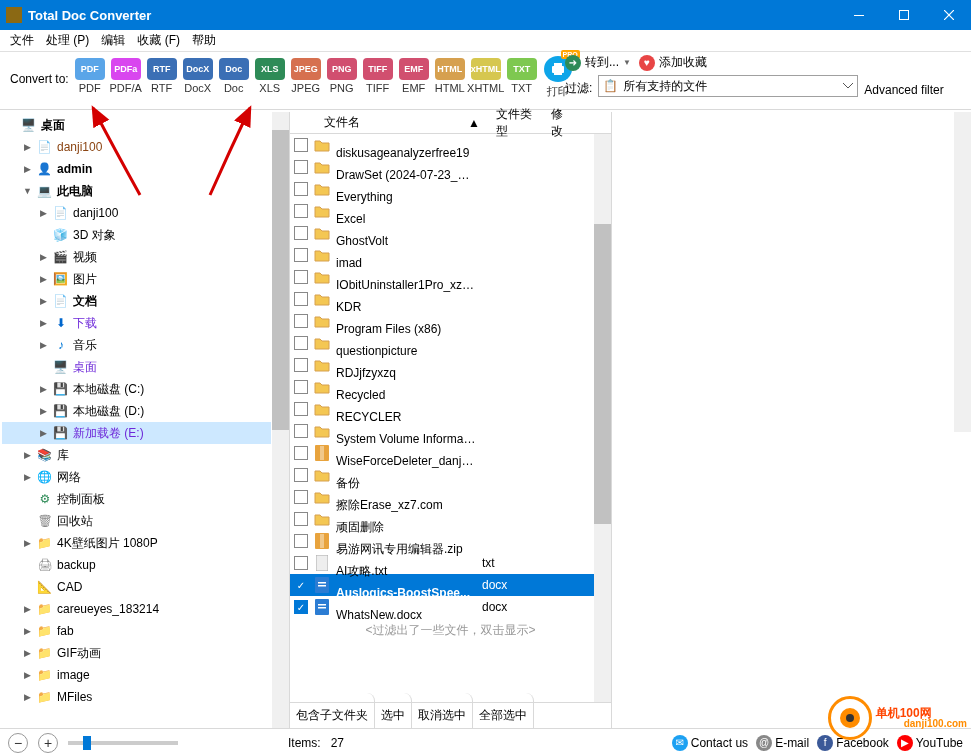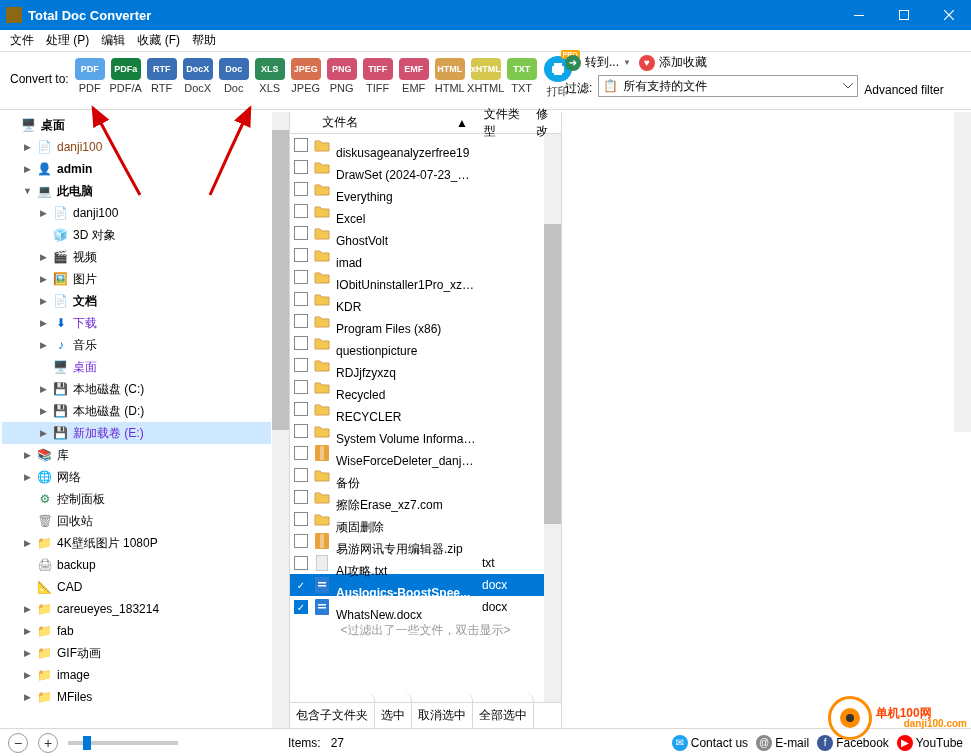--- a/index.html
+++ b/index.html
@@ -44,21 +44,21 @@
 .tree-row { height: 22px; display: flex; align-items: center; gap: 4px; padding-left: 4px; cursor: pointer; white-space:nowrap;}
 .tree-row.sel { background: #cde8ff; }
 .tree-row .expand { width: 11px; height: 11px; display: inline-flex; align-items:center; justify-content:center; font-size:9px; color:#666;}
 .tree-row .ticon { width: 16px; height: 16px; display: inline-flex; align-items:center; justify-content:center; font-size:12px;}
 .tree-row .tlabel { font-size: 12px; }
 .pad1 { padding-left: 4px; } .pad2 { padding-left: 20px; } .pad3 { padding-left: 36px; }
 .blue-link { color: #6d28d9; }
 .bold { font-weight: bold; color:#000; }
 .brown { color: #8b4513; }
 
-.file-pane { width: 272px; border-right: 1px solid #d9d9d9; display: flex; flex-direction: column; }
+.file-pane { width: 322px; border-right: 1px solid #d9d9d9; display: flex; flex-direction: column; }
 .file-header { height: 22px; display: flex; align-items: center; border-bottom: 1px solid #d9d9d9; background:#fff;}
 .file-header .col { padding: 0 8px; font-size: 12px; }
 .file-header .col-name { width: 172px; display:flex; align-items:center;}
 .file-header .col-name .sort-ind { margin-left:auto; }
 .file-header .col-type { width: 55px; }
 .file-header .col-mod { width: 34px; }
 .file-list { flex: 1; overflow: hidden; position:relative;}
 .fl-scroll { position:absolute; right:0; top:0; width:17px; height:100%; background:#f0f0f0;}
 .fl-scroll .fthumb { position:absolute; top:90px; width:17px; height:300px; background:#c1c1c1;}
 .file-row { height: 22px; display: flex; align-items: center; padding-left: 4px; gap: 6px; }
@@ -129,21 +129,21 @@
 </div>
 
 <div class="toolbar">
   <span class="convert-label">Convert to:</span>
   <div class="format-strip" id="format-strip">
       <div class="format-btn">
         <div class="format-icon" style="background:#5aa5e8">PDF</div>
         <span class="format-label">PDF</span>
       </div>
       <div class="format-btn">
-        <div class="format-icon" style="background:#15803d">PDFa</div>
+        <div class="format-icon" style="background:#d946ef">PDFa</div>
         <span class="format-label">PDF/A</span>
       </div>
       <div class="format-btn">
         <div class="format-icon" style="background:#3b6fb5">RTF</div>
         <span class="format-label">RTF</span>
       </div>
       <div class="format-btn">
         <div class="format-icon" style="background:#3b6fb5">DocX</div>
         <span class="format-label">DocX</span>
       </div>

